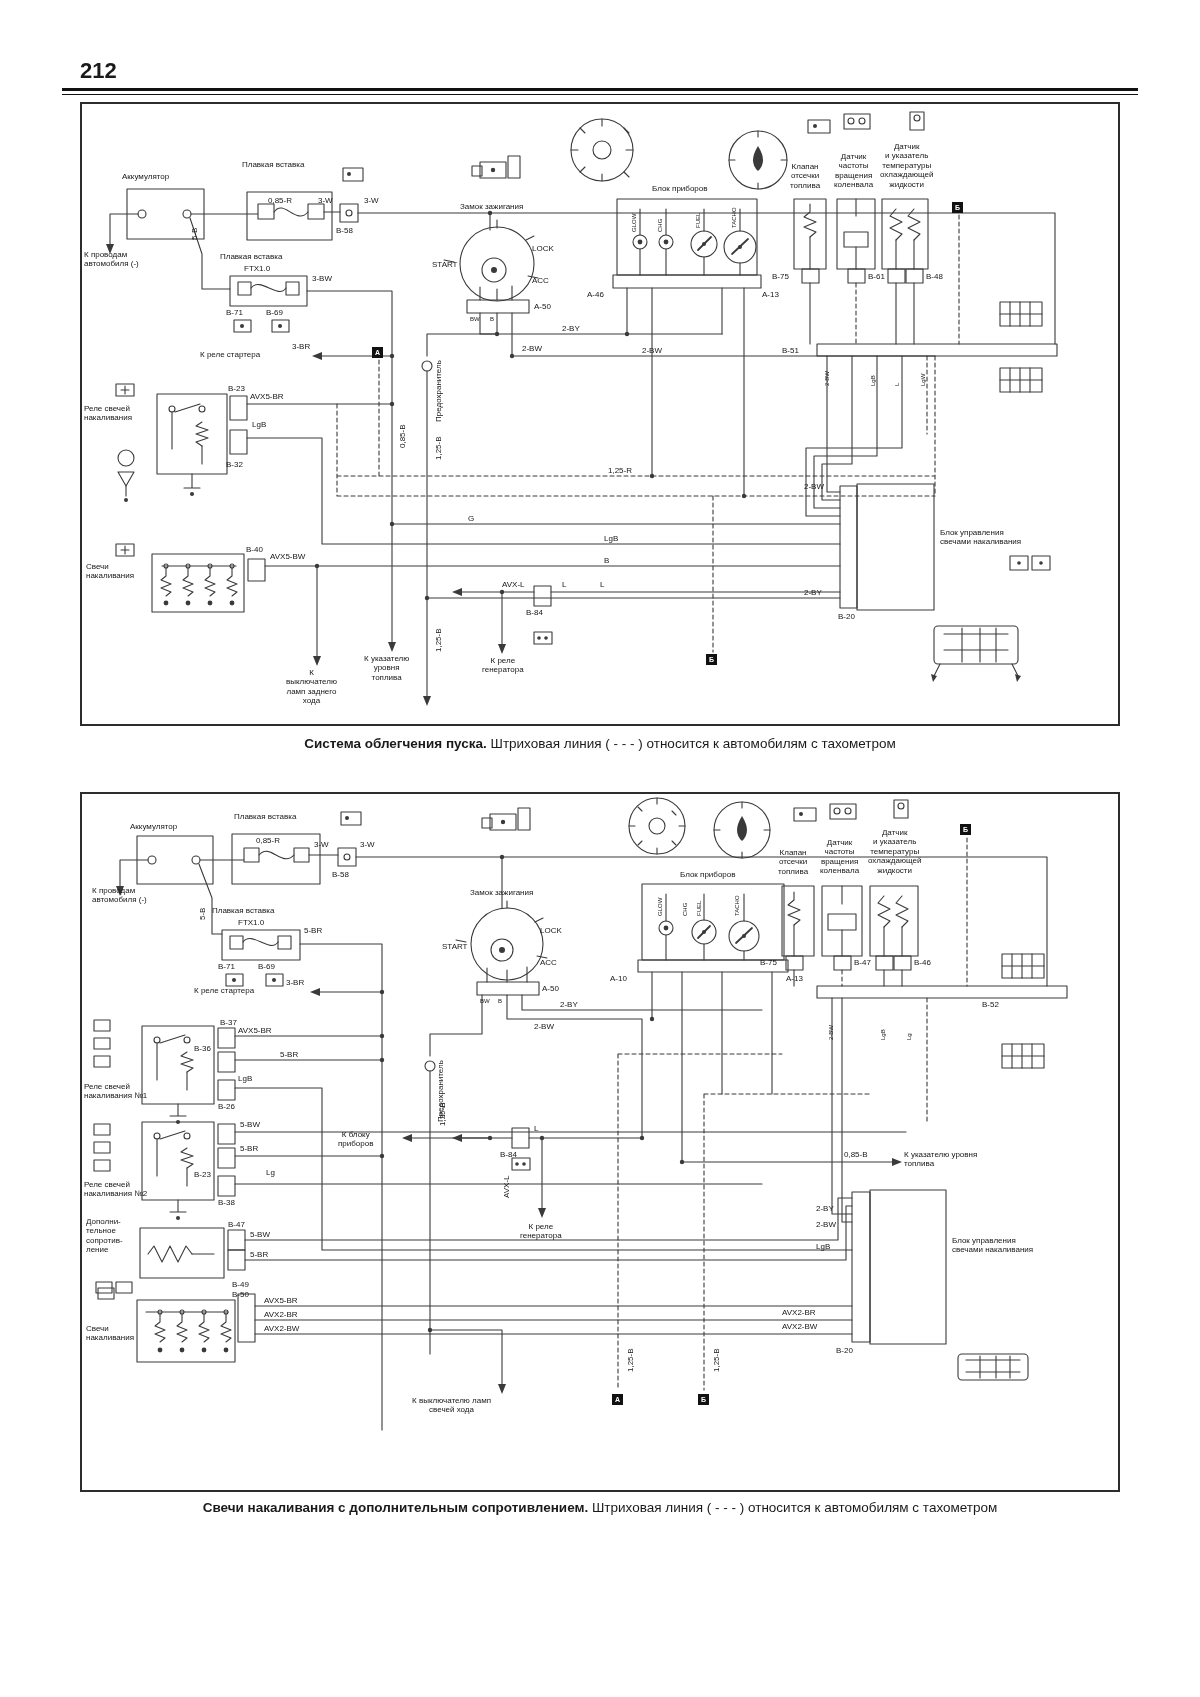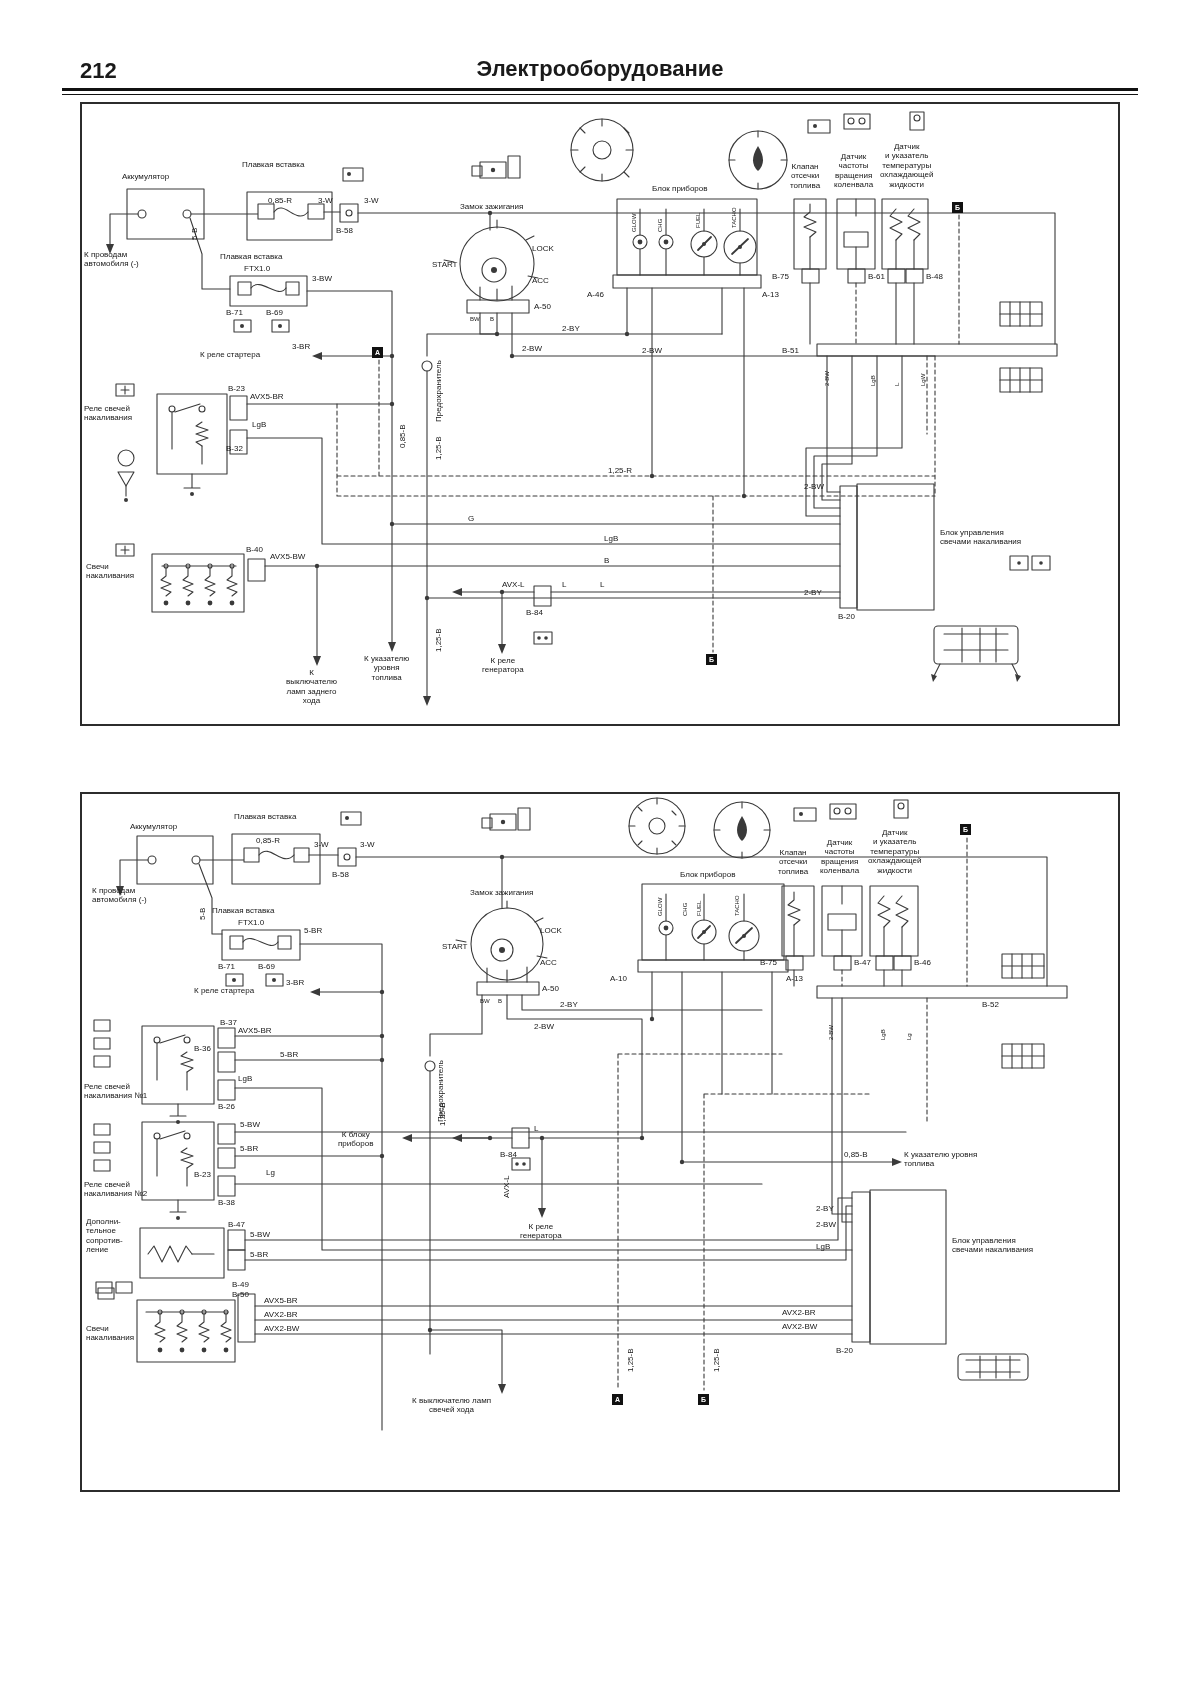--- a/index.html
+++ b/index.html
@@ -23,21 +23,20 @@
   i.v6{font-size:6px;}
   i.mk{position:absolute;width:11px;height:11px;background:#111;color:#fff;font-style:normal;
        font-size:7px;font-weight:bold;line-height:11px;text-align:center;}
 </style>
 </head>
 <body>
 
 <div class="page">
 
   <div class="hnum">212</div>
-  <div class="htitle">Электрооборудование</div>
   <div class="hrule"></div>
 
   <div class="frame" style="left:80px;top:102px;width:1036px;height:620px">
     <svg class="wires" width="1036" height="620" viewBox="0 0 1036 620">
 
       <g>
         <rect x="45" y="85" width="77" height="50"></rect>
           <circle cx="60" cy="110" r="4"></circle>
           <circle cx="105" cy="110" r="4"></circle>
         <path d="M56,110 H28 V140"></path>
@@ -270,21 +269,21 @@
     <i class="L" style="left:144px;top:204px">B-71</i>
     <i class="L" style="left:184px;top:204px">B-69</i>
     <i class="L" style="left:118px;top:246px">К реле стартера</i>
     <i class="L" style="left:210px;top:238px">3-BR</i>
     <i class="L v" style="left:108px;top:136px">5-B</i>
     <i class="L" style="left:2px;top:300px">Реле свечей
 накаливания</i>
     <i class="L" style="left:146px;top:280px">B-23</i>
     <i class="L" style="left:168px;top:288px">AVX5-BR</i>
     <i class="L" style="left:170px;top:316px">LgB</i>
-    <i class="L" style="left:144px;top:340px">B-32</i>
+    <i class="L" style="left:144px;top:356px">B-32</i>
     <i class="L" style="left:4px;top:458px">Свечи
 накаливания</i>
     <i class="L" style="left:164px;top:441px">B-40</i>
     <i class="L" style="left:188px;top:448px">AVX5-BW</i>
     <i class="L" style="left:378px;top:98px">Замок зажигания</i>
     <i class="L" style="left:450px;top:140px">LOCK</i>
     <i class="L" style="left:350px;top:156px">START</i>
     <i class="L" style="left:450px;top:172px">ACC</i>
     <i class="L" style="left:452px;top:198px">A-50</i>
     <i class="L v6" style="left:388px;top:212px">BW</i>
@@ -343,20 +342,21 @@
     <i class="L" style="left:858px;top:424px">Блок управления
 свечами накаливания</i>
     <i class="L" style="left:756px;top:508px">B-20</i>
     <i class="L" style="left:722px;top:378px">2-BW</i>
     <i class="L" style="left:722px;top:484px">2-BY</i>
     <i class="mk" style="left:290px;top:243px">А</i>
     <i class="mk" style="left:870px;top:98px">Б</i>
     <i class="mk" style="left:624px;top:550px">Б</i>
   </div>
 
+  <div class="cap" style="top:736px"><b>Система облегчения пуска.</b><span> Штриховая линия ( - - - ) относится к автомобилям с тахометром</span></div>
 
   <div class="frame" style="left:80px;top:792px;width:1036px;height:696px">
     <svg class="wires" width="1036" height="696" viewBox="0 0 1036 696">
       <g>
         <rect x="55" y="42" width="76" height="48"></rect>
           <circle cx="70" cy="66" r="4"></circle>
           <circle cx="114" cy="66" r="4"></circle>
         <path d="M66,66 H38 V92"></path>
           <polygon class="f" points="34,92 42,92 38,102"></polygon>
       </g>
@@ -677,14 +677,15 @@
 жидкости</i>
     <i class="L" style="left:678px;top:164px">B-75</i>
     <i class="L" style="left:772px;top:164px">B-47</i>
     <i class="L" style="left:832px;top:164px">B-46</i>
     <i class="L" style="left:900px;top:206px">B-52</i>
     <i class="L v v6" style="left:746px;top:246px">2-BW</i>
     <i class="L v v6" style="left:798px;top:246px">LgB</i>
     <i class="L v v6" style="left:824px;top:246px">Lg</i>
   </div>
 
+  <div class="cap" style="top:1500px"><b>Свечи накаливания с дополнительным сопротивлением.</b><span> Штриховая линия ( - - - ) относится к автомобилям с тахометром</span></div>
 
 </div>
 
 </body></html>

